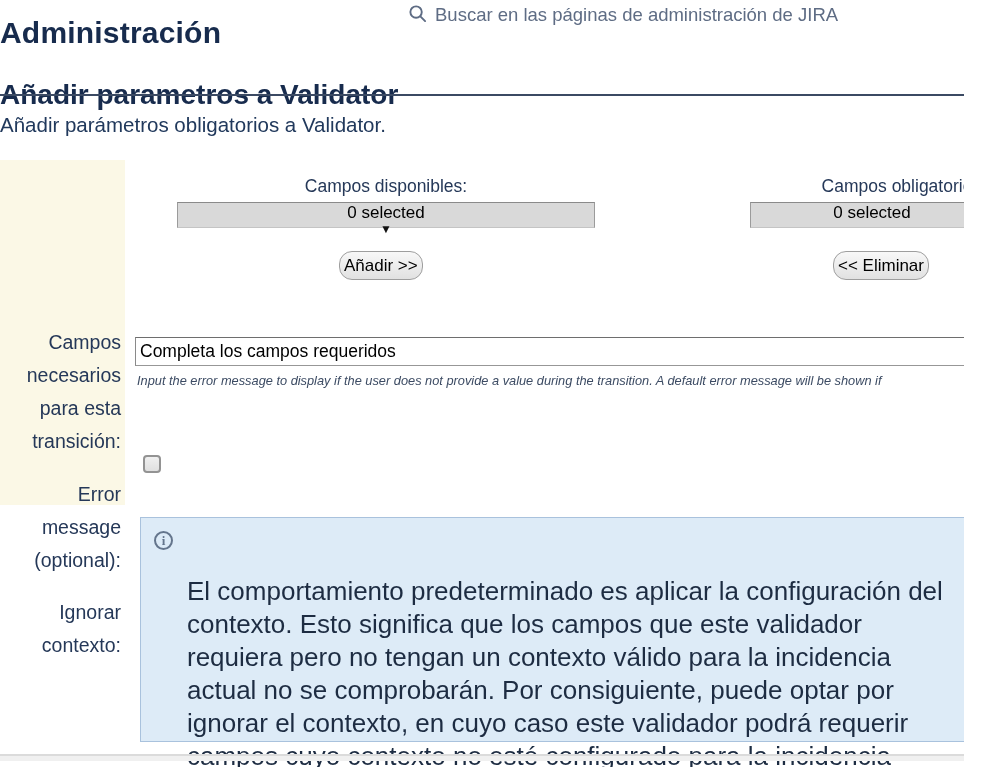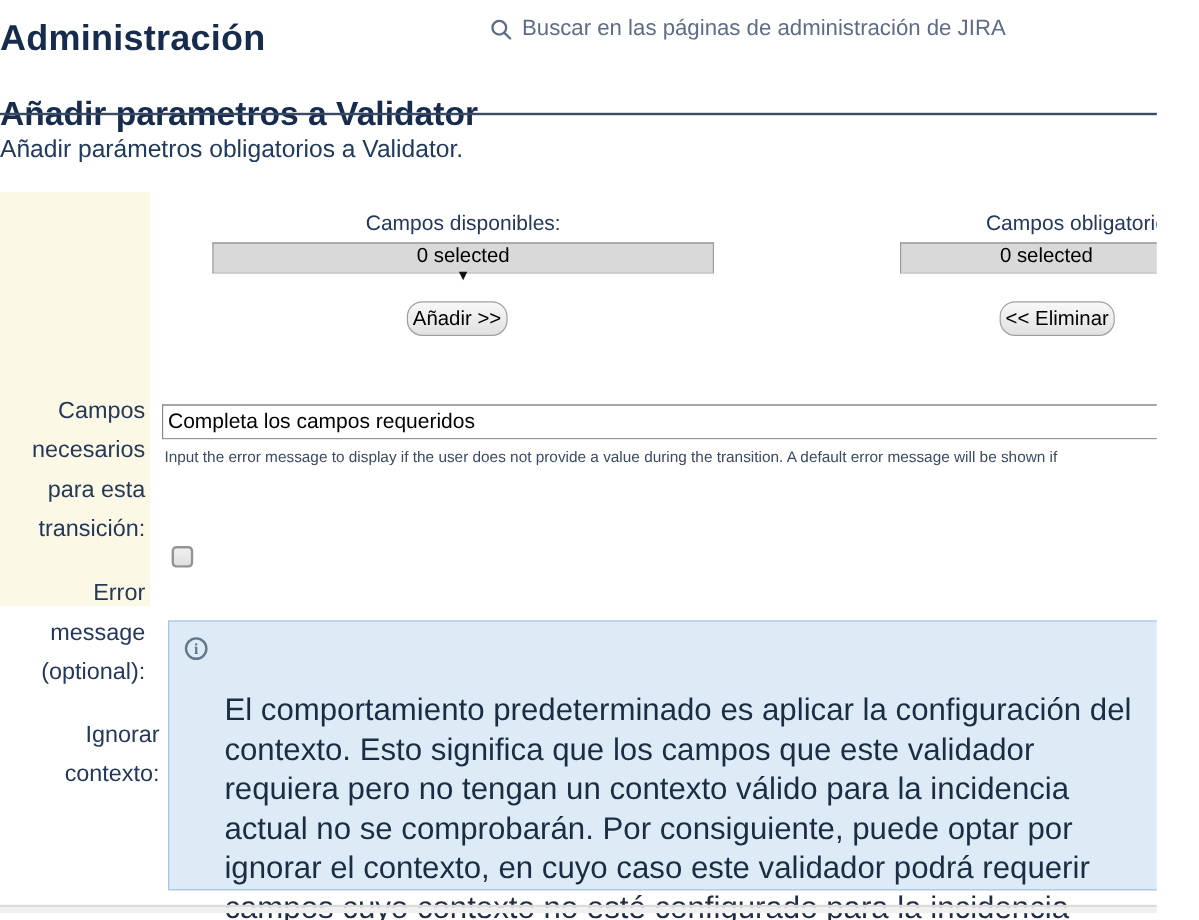--- a/index.html
+++ b/index.html
@@ -6,41 +6,41 @@
   #screen{
     position:relative;width:964px;height:767px;overflow:hidden;
     background:#ffffff;
     font-family:"Liberation Sans", sans-serif;
     color:#172B4D;
   }
   .abs{position:absolute;}
 
   
   .page-title{left:0;top:-4px;font-size:30px;font-weight:700;color:#172B4D;letter-spacing:.2px;}
-  .search-wrap{left:408px;top:4px;width:575px;height:30px;display:flex;align-items:flex-end;gap:8px;}
+  .search-wrap{left:408px;top:4px;width:575px;height:30px;display:flex;align-items:flex-start;gap:8px;}
   .search-icon{width:19px;height:19px;flex:0 0 auto;}
   .search-input{
     border:none;outline:none;flex:1;font-family:"Liberation Sans",sans-serif;
     font-size:18.5px;color:#42526E;background:transparent;padding:0;
   }
   .search-input::placeholder{color:#5E6C84;opacity:1;}
 
   .section-heading{left:0;top:56px;font-size:28px;font-weight:700;color:#172B4D;}
   .heading-divider{left:0;top:94px;width:999px;height:2px;background:#3B4A63;}
   .section-desc{left:0;top:113px;font-size:20.5px;color:#21395C;}
 
   
   .label-col{left:0;top:160px;width:125px;height:345px;background:#FBF8E6;}
   .field-label{
     position:absolute;left:0;width:121px;padding-right:4px;text-align:right;
     font-size:19.5px;line-height:33px;color:#253858;
   }
   .label-fields{top:166px;}
   .label-error{top:318px;}
-  .label-ignore{top:436px;padding-left:12px;}
+  .label-ignore{top:436px;}
 
   
   .group-label{position:absolute;font-size:17.5px;color:#253858;}
   .avail-label{left:177px;top:176px;width:418px;text-align:center;}
   .req-label{left:750px;top:176px;width:236px;text-align:right;}
   .fake-select{
     position:absolute;height:26px;box-sizing:border-box;
     background:#D9D9D9;border:1px solid #9B9B9B;border-top-color:#8A8A8A;border-bottom-color:#C4C4C4;
     display:flex;align-items:center;justify-content:space-between;
     font-size:17px;color:#000;padding:0 6px;cursor:default;flex-direction:column;
@@ -60,21 +60,21 @@
 
   
   .error-input{
     position:absolute;left:135px;top:337px;width:858px;height:29px;box-sizing:border-box;
     border:1px solid #979797;border-top-color:#6E6E6E;border-left-color:#8A8A8A;
     font-family:"Liberation Sans",sans-serif;font-size:17.5px;color:#000;
     padding:0 4px;background:#fff;outline:none;
   }
   .error-help{
     left:137px;top:373px;width:856px;font-size:12.8px;color:#3C4B63;
-    white-space:nowrap;overflow:hidden;
+    white-space:nowrap;overflow:hidden;font-style:italic;
   }
 
   
   .checkbox{
     left:143px;top:455px;width:18px;height:18px;box-sizing:border-box;
     border:2px solid #939393;border-radius:4px;
     background:linear-gradient(#f0f0f0,#e0e0e0);cursor:pointer;
   }
 
   

